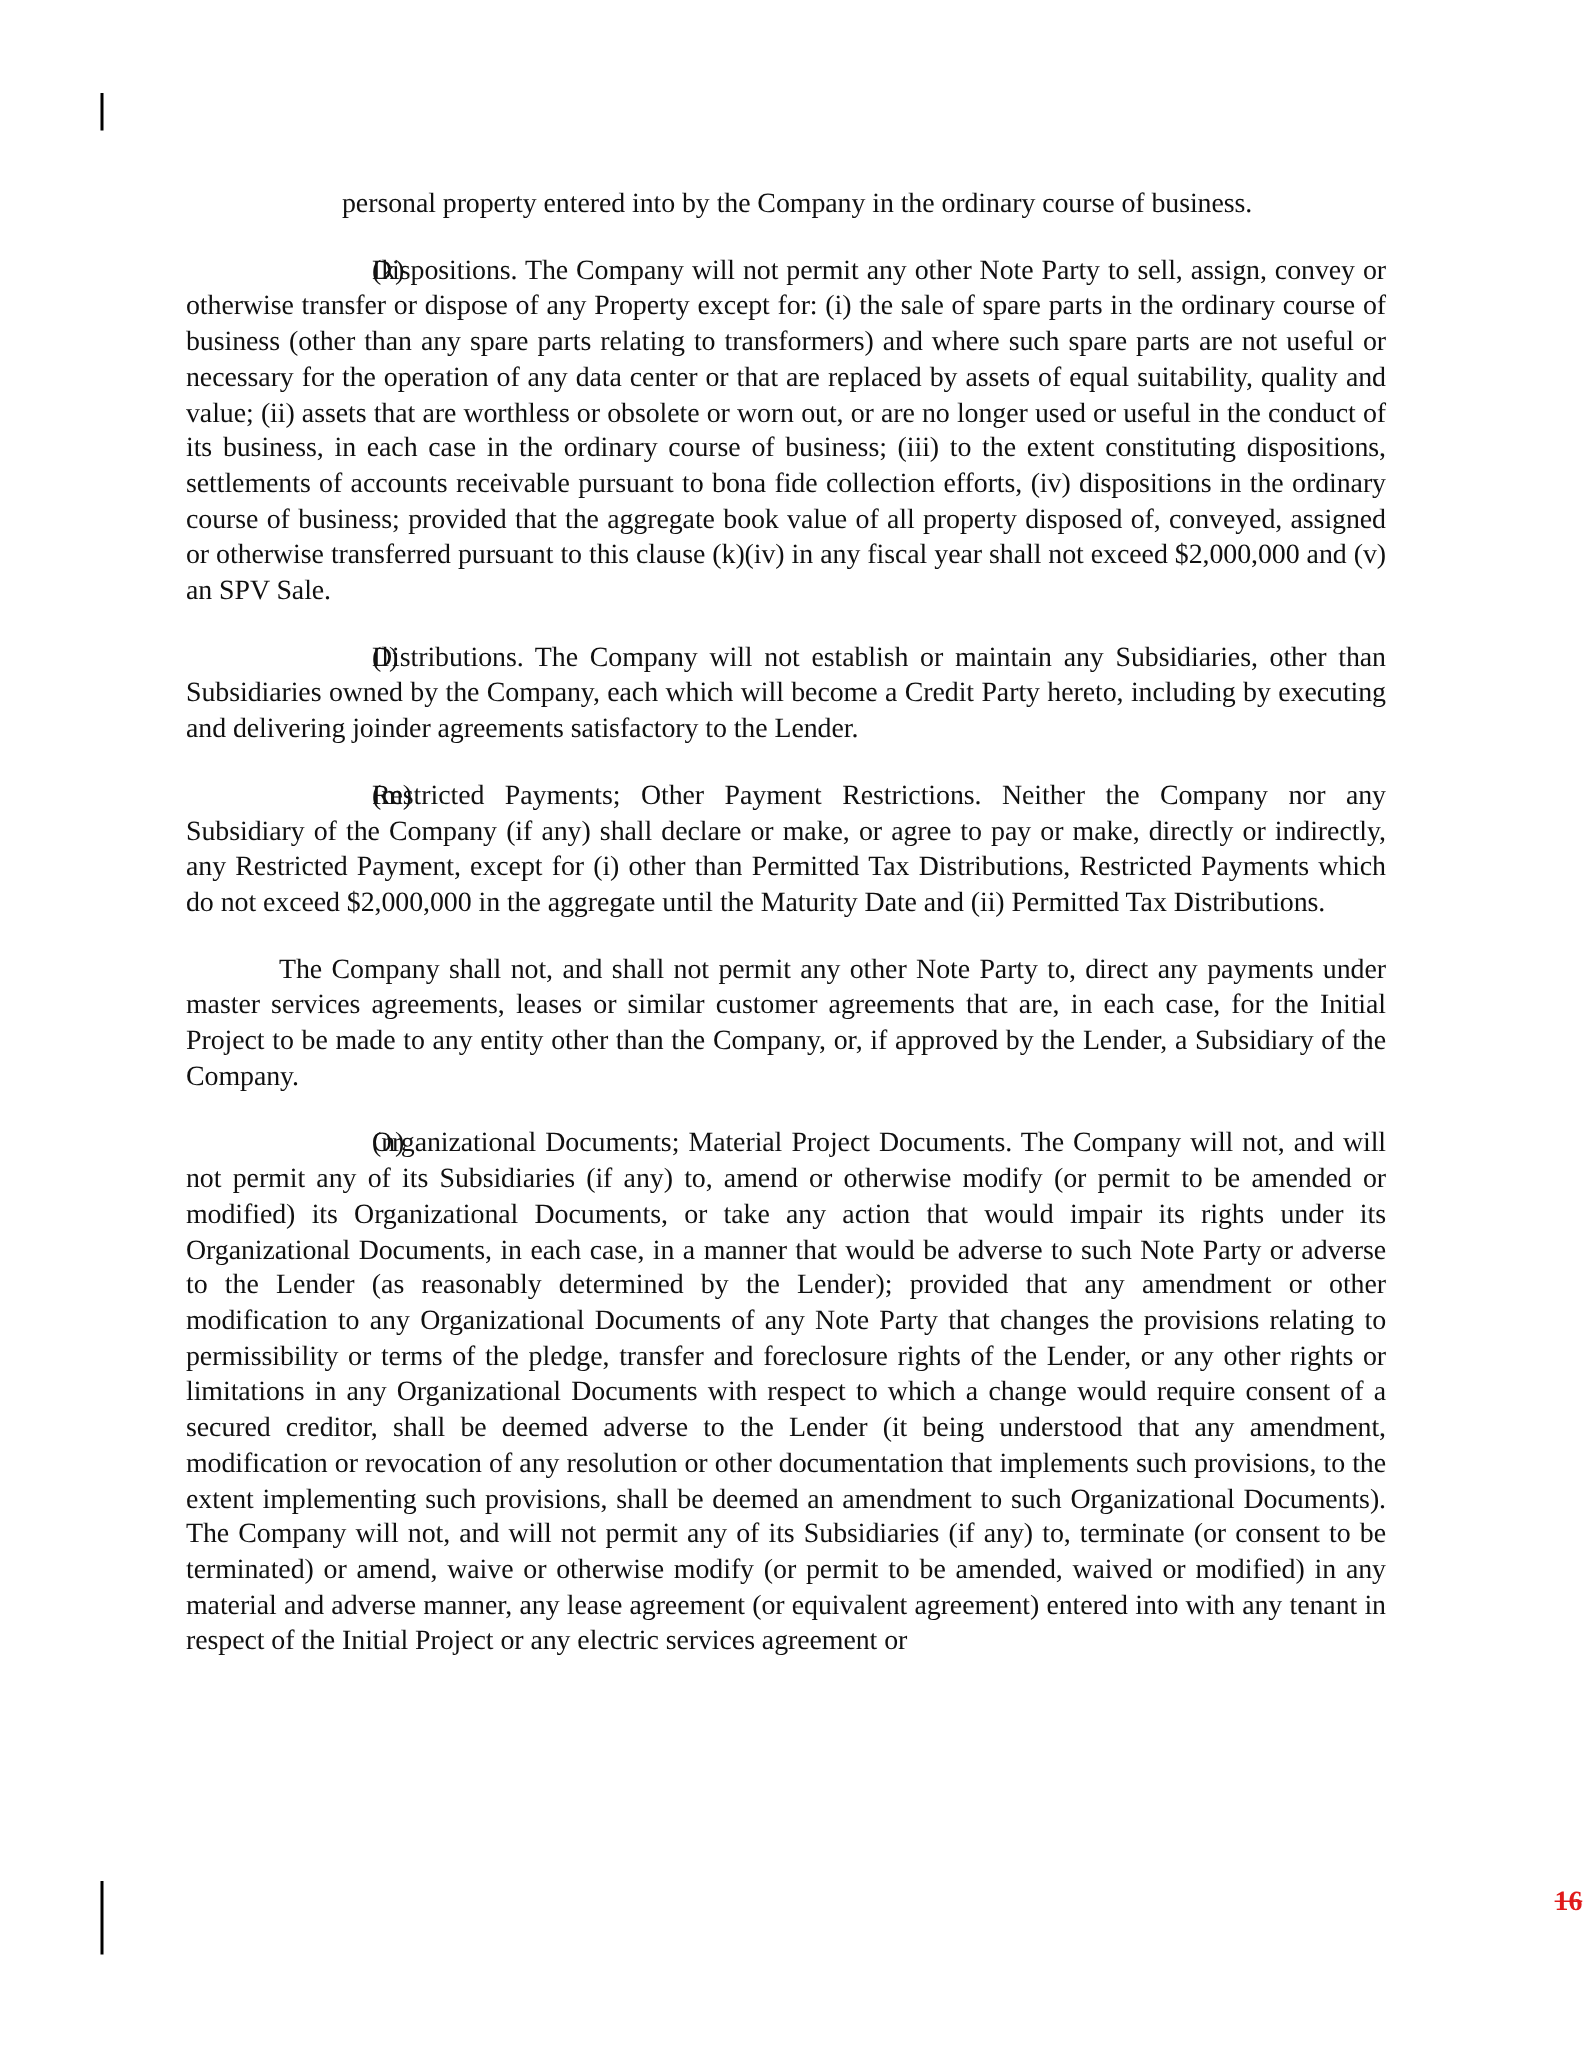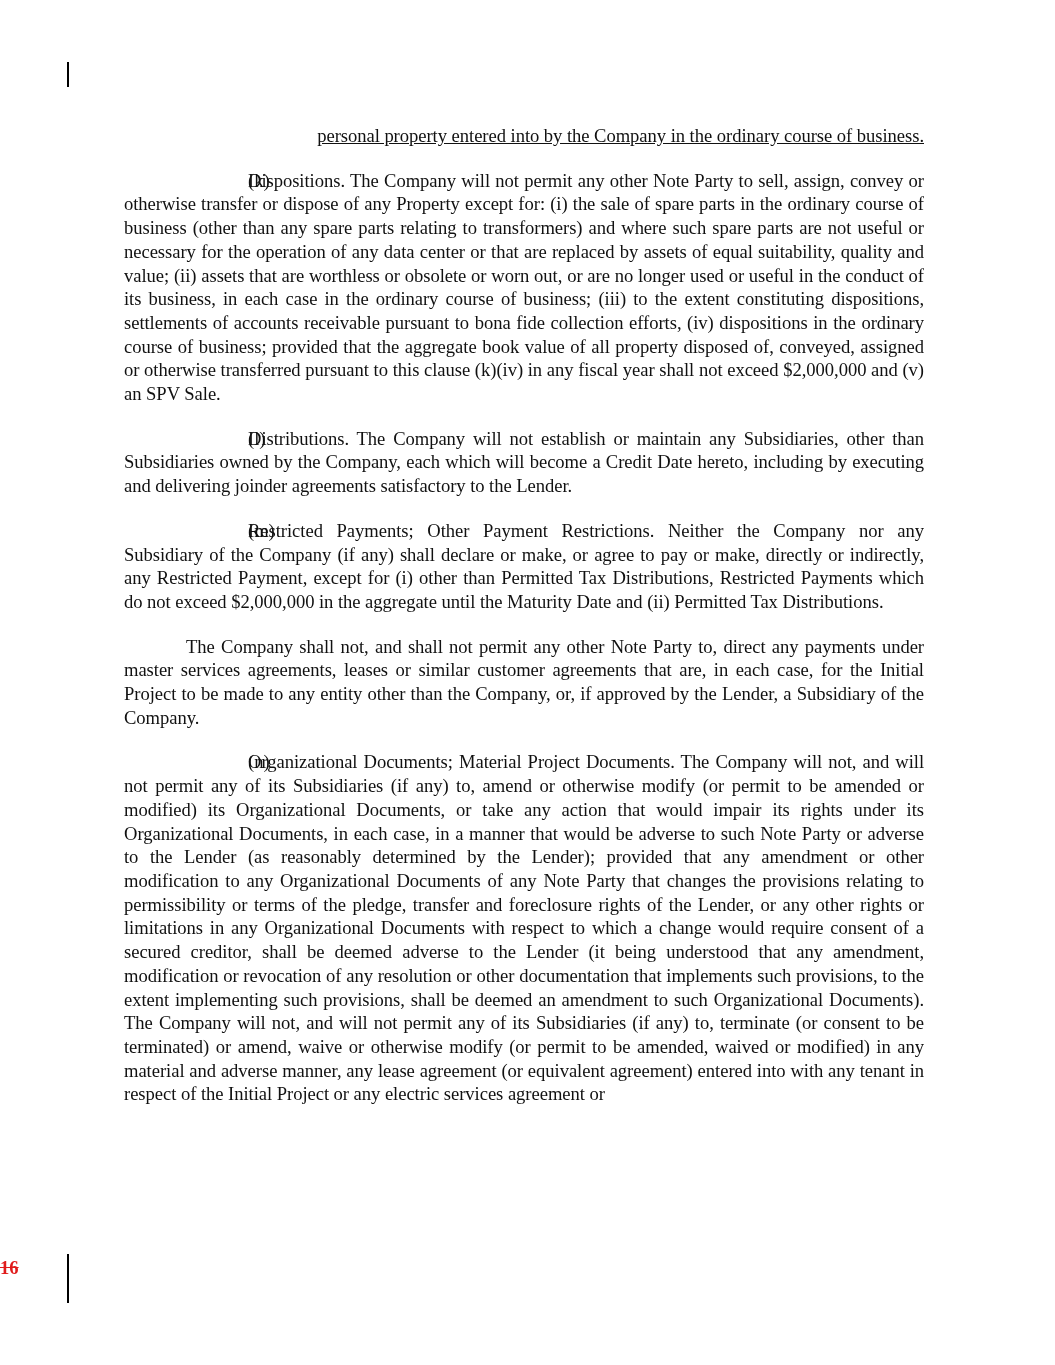--- a/index.html
+++ b/index.html
@@ -31,56 +31,55 @@
       width: 800px;
     }
     .para {
       font-size: 18.6px;
       line-height: 23.7px;
       text-align: justify;
       margin: 0 0 21px 0;
       letter-spacing: -0.05px;
     }
     .para.cont {
-      margin-left: 80px;
-      text-align: right;
-      text-decoration: underline;
+      margin-left: 104px;
+      text-align: left;
     }
     .para.indent { text-indent: 62px; }
     .label {
       display: inline-block;
       width: 62px;
     }
     .u { text-underline-offset: 2px; }
     .page-num {
       position: absolute;
       top: 1257px;
       left: 0;
       width: 1055px;
-      text-align: left;
+      text-align: right;
       font-size: 18.6px;
       font-weight: bold;
       color: #e01b1b;
       text-decoration: line-through;
       font-family: "Liberation Serif", "DejaVu Serif", serif;
     }
   </style>
 </head>
 <body>
 
 <div class="change-bar top"></div>
 <div class="change-bar bottom"></div>
 
 <div class="page">
 
   <p class="para cont">personal property entered into by the Company in the ordinary course of business.</p>
 
   <p class="para indent" style="text-indent:62px"><span class="label">(k)</span><span class="u">Dispositions</span><span>.  The Company will not permit any other Note Party to sell, assign, convey or otherwise transfer or dispose of any Property except for: (i) the sale of spare parts in the ordinary course of business (other than any spare parts relating to transformers) and where such spare parts are not useful or necessary for the operation of any data center or that are replaced by assets of equal suitability, quality and value; (ii) assets that are worthless or obsolete or worn out, or are no longer used or useful in the conduct of its business, in each case in the ordinary course of business; (iii) to the extent constituting dispositions, settlements of accounts receivable pursuant to bona fide collection efforts, (iv) dispositions in the ordinary course of business; provided that the aggregate book value of all property disposed of, conveyed, assigned or otherwise transferred pursuant to this clause (k)(iv) in any fiscal year shall not exceed $2,000,000 and (v) an SPV Sale.</span></p>
 
-  <p class="para indent"><span class="label">(l)</span><span class="u">Distributions</span><span>.  The Company will not establish or maintain any Subsidiaries, other than Subsidiaries owned by the Company, each which will become a Credit Date hereto, including by executing and delivering joinder agreements satisfactory to the Lender.</span></p>
+  <p class="para indent"><span class="label">(l)</span><span class="u">Distributions</span><span>.  The Company will not establish or maintain any Subsidiaries, other than Subsidiaries owned by the Company, each which will become a Credit Party hereto, including by executing and delivering joinder agreements satisfactory to the Lender.</span></p>
 
   <p class="para indent"><span class="label">(m)</span><span class="u">Restricted Payments; Other Payment Restrictions</span><span>.  Neither the Company nor any Subsidiary of the Company (if any) shall declare or make, or agree to pay or make, directly or indirectly, any Restricted Payment, except for (i) other than Permitted Tax Distributions, Restricted Payments which do not exceed $2,000,000 in the aggregate until the Maturity Date and (ii) Permitted Tax Distributions.</span></p>
 
   <p class="para indent">The Company shall not, and shall not permit any other Note Party to, direct any payments under master services agreements, leases or similar customer agreements that are, in each case, for the Initial Project to be made to any entity other than the Company, or, if approved by the Lender, a Subsidiary of the Company.</p>
 
   <p class="para indent"><span class="label">(n)</span><span class="u">Organizational Documents; Material Project Documents</span><span>.  The Company will not, and will not permit any of its Subsidiaries (if any) to, amend or otherwise modify (or permit to be amended or modified) its Organizational Documents, or take any action that would impair its rights under its Organizational Documents, in each case, in a manner that would be adverse to such Note Party or adverse to the Lender (as reasonably determined by the Lender); </span><span class="u">provided</span><span> that any amendment or other modification to any Organizational Documents of any Note Party that changes the provisions relating to permissibility or terms of the pledge, transfer and foreclosure rights of the Lender, or any other rights or limitations in any Organizational Documents with respect to which a change would require consent of a secured creditor, shall be deemed adverse to the Lender (it being understood that any amendment, modification or revocation of any resolution or other documentation that implements such provisions, to the extent implementing such provisions, shall be deemed an amendment to such Organizational Documents).  The Company will not, and will not permit any of its Subsidiaries (if any) to, terminate (or consent to be terminated) or amend, waive or otherwise modify (or permit to be amended, waived or modified) in any material and adverse manner, any lease agreement (or equivalent agreement) entered into with any tenant in respect of the Initial Project or any electric services agreement or</span></p>
 
 </div>
 
 <div class="page-num">16</div>

